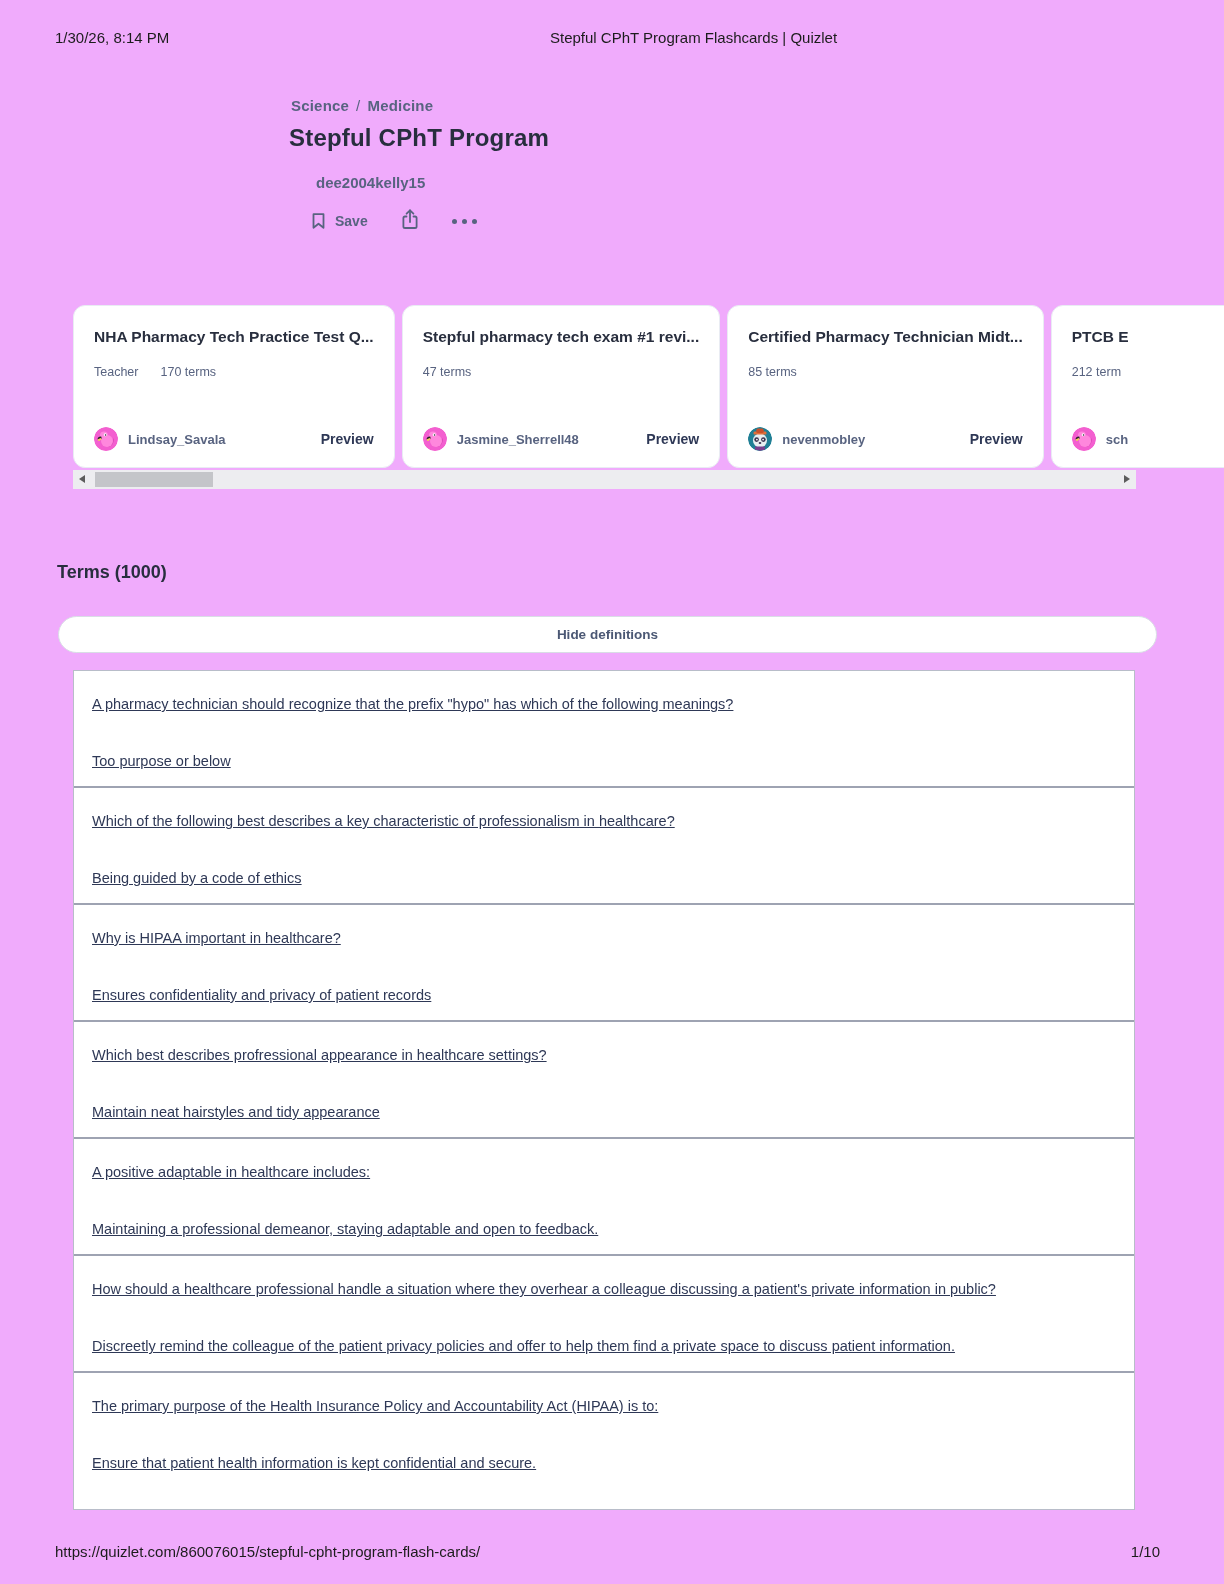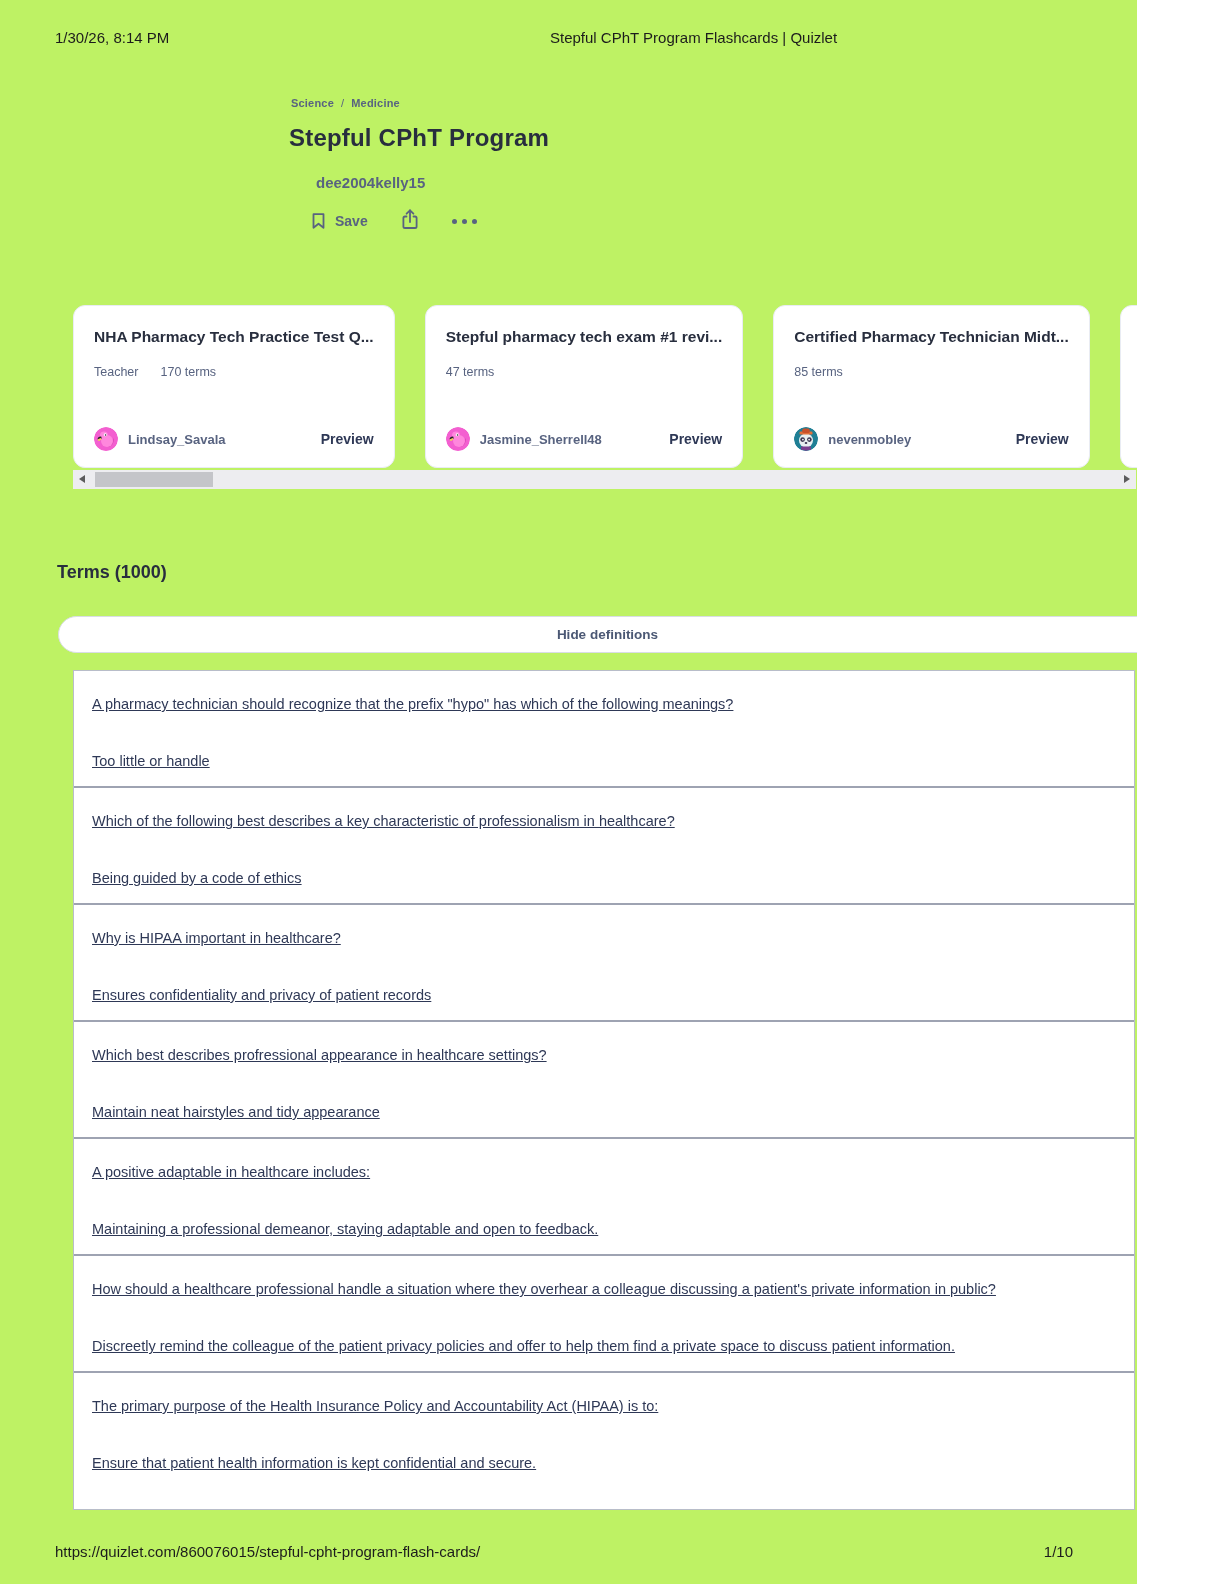--- a/index.html
+++ b/index.html
@@ -1,47 +1,47 @@
 <!DOCTYPE html>
 <html><head>
 <meta charset="utf-8">
 <style>
   * { margin: 0; padding: 0; box-sizing: border-box; }
   html, body { background: #fff; }
   .page {
     position: relative;
-    width: 1137px;
+    width: 1224px;
     height: 1584px;
-    background: #bef264;
+    background: #f0abfc;
     font-family: "Liberation Sans", sans-serif;
     color: #2e3856;
     overflow: hidden;
   }
 
   
   .ph-date { position: absolute; left: 55px; top: 29px; font-size: 15px; color: #1c1c1c; }
   .ph-title { position: absolute; left: 550px; top: 29px; font-size: 15px; color: #1c1c1c; }
   .pf-url { position: absolute; left: 55px; top: 1543px; font-size: 15px; color: #1c1c1c; }
   .pf-page { position: absolute; right: 64px; top: 1543px; font-size: 15px; color: #1c1c1c; }
 
   
-  .breadcrumb { position: absolute; left: 291px; top: 97px; font-size: 11px; font-weight: 600; color: #586380; letter-spacing: .2px; }
+  .breadcrumb { position: absolute; left: 291px; top: 97px; font-size: 15px; font-weight: 600; color: #586380; letter-spacing: .2px; }
   .breadcrumb a { color: #586380; text-decoration: none; }
   .breadcrumb .sep { margin: 0 7px; color: #586380; font-weight: 400; }
   .set-title { position: absolute; left: 289px; top: 124px; font-size: 24px; font-weight: 800; color: #282e3e; letter-spacing: .2px; }
   .author { position: absolute; left: 316px; top: 174px; font-size: 15px; font-weight: 600; color: #586380; }
   .actions { position: absolute; left: 311px; top: 208px; display: flex; align-items: center; gap: 32px; }
   .action-save { display: flex; align-items: center; gap: 9px; font-size: 14px; font-weight: 600; color: #586380; cursor: pointer; }
   .icon-btn { display: flex; align-items: center; cursor: pointer; }
   .dots { display: flex; gap: 5px; align-items: center; }
   .dots i { width: 5px; height: 5px; border-radius: 50%; background: #586380; }
 
   
   .cards-viewport { position: absolute; left: 73px; top: 305px; width: 1151px; height: 164px; overflow: hidden; }
-  .cards-row { display: flex; gap: 30px; border-radius: 12px; }
+  .cards-row { display: flex; gap: 7px; border-radius: 12px; }
   .card {
     flex: 0 0 315px; height: 163px; background: #fff;
     border: 1px solid #e9ecf3; border-radius: 12px;
     padding: 22px 20px 16px; position: relative; cursor: pointer;
   }
   .card-title { font-size: 15.5px; font-weight: 700; color: #282e3e; white-space: nowrap; overflow: hidden; }
   .card-meta { margin-top: 19px; display: flex; gap: 22px; font-size: 12.5px; color: #586380; }
   .card-meta .badge:empty { display: none; }
   .card-bottom { position: absolute; left: 20px; right: 20px; bottom: 16px; display: flex; align-items: center; }
   .avatar { width: 24px; height: 24px; border-radius: 50%; overflow: hidden; flex: 0 0 24px; }
@@ -221,21 +221,21 @@
     <span class="thumb"></span>
     <span class="arrow right"></span>
   </div>
 
   <h2 class="terms-heading">Terms (1000)</h2>
   <div class="toggle-pill">Hide definitions</div>
 
   <div class="term-table">
     <div class="term-row">
       <p class="term-q">A pharmacy technician should recognize that the prefix "hypo" has which of the following meanings?</p>
-      <p class="term-a">Too little or handle</p>
+      <p class="term-a">Too purpose or below</p>
     </div>
     <div class="term-row">
       <p class="term-q">Which of the following best describes a key characteristic of professionalism in healthcare?</p>
       <p class="term-a">Being guided by a code of ethics</p>
     </div>
     <div class="term-row">
       <p class="term-q">Why is HIPAA important in healthcare?</p>
       <p class="term-a">Ensures confidentiality and privacy of patient records</p>
     </div>
     <div class="term-row">

